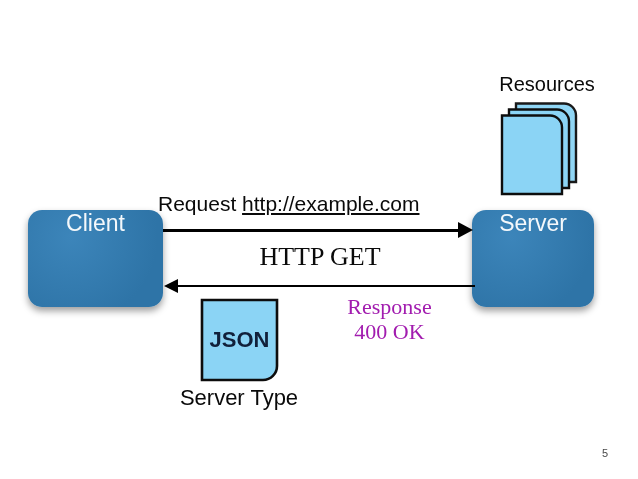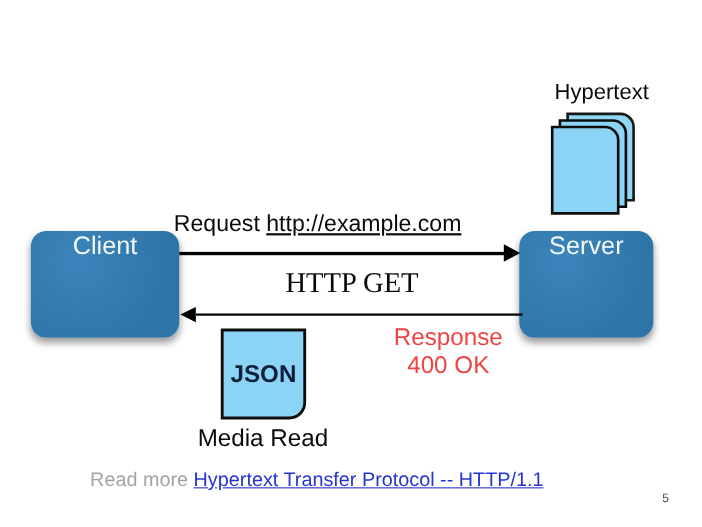--- a/index.html
+++ b/index.html
@@ -46,22 +46,22 @@
   .head-left{
     position:absolute;left:164px;top:279px;width:0;height:0;
     border-top:7px solid transparent;border-bottom:7px solid transparent;
     border-right:14px solid #000;
   }
   .httpget{
     position:absolute;left:170px;top:242px;width:300px;
     text-align:center;font-size:26px;color:#0a0a0a;font-family:Liberation Serif, serif;
   }
   .response{
-    position:absolute;left:330px;top:295px;width:155px;
-    text-align:center;font-size:22px;color:#ef4444;line-height:1.12;
+    position:absolute;left:312px;top:295px;width:155px;
+    text-align:center;font-size:22px;color:#a21caf;line-height:1.12;font-family:Liberation Serif, serif;
   }
   .json-wrap{position:absolute;left:200px;top:298px;}
   .json-label{
     position:absolute;left:0;top:0;width:79px;height:84px;
     display:flex;align-items:center;justify-content:center;
     font-size:22px;color:#11203a;font-weight:bold;
   }
   .media-type{
     position:absolute;left:139px;top:385px;width:200px;
     text-align:center;font-size:22px;color:#0a0a0a;
@@ -76,21 +76,21 @@
     position:absolute;left:595px;top:447px;width:20px;
     text-align:center;font-size:11px;color:#4a4a4a;
   }
 </style>
 </head>
 <body>
 
 <div class="slide">
 
 
-  <div class="resources-label">Hypertext</div>
+  <div class="resources-label">Resources</div>
 
   <div class="res-stack">
     <svg width="94" height="98">
       <g fill="var(--page-light-blue)" stroke="var(--outline-black)" stroke-width="2.4" stroke-linejoin="miter">
         <path d="M17,82 V3.5 H65 a12,12 0 0 1 12,12 V82 Z" opacity="0.95"></path>
         <path d="M10,88 V9.5 H58 a12,12 0 0 1 12,12 V88 Z"></path>
         <path d="M3,94 V15.5 H51 a12,12 0 0 1 12,12 V94 Z"></path>
       </g>
     </svg>
   </div>
@@ -118,19 +118,18 @@
     <div>400 OK</div>
   </div>
 
   <div class="json-wrap">
     <svg width="81" height="88">
       <path d="M2,2 H77 V68 a14,14 0 0 1 -14,14 H2 Z" fill="var(--page-light-blue)" stroke="var(--outline-black)" stroke-width="2.6"></path>
     </svg>
     <div class="json-label">JSON</div>
   </div>
 
-  <div class="media-type">Media Read</div>
+  <div class="media-type">Server Type</div>
 
-  <div class="footer"><span class="readmore">Read more </span><a class="footlink">Hypertext Transfer Protocol -- HTTP/1.1</a></div>
 
   <div class="pagenum">5</div>
 
 </div>
 
 </body></html>

